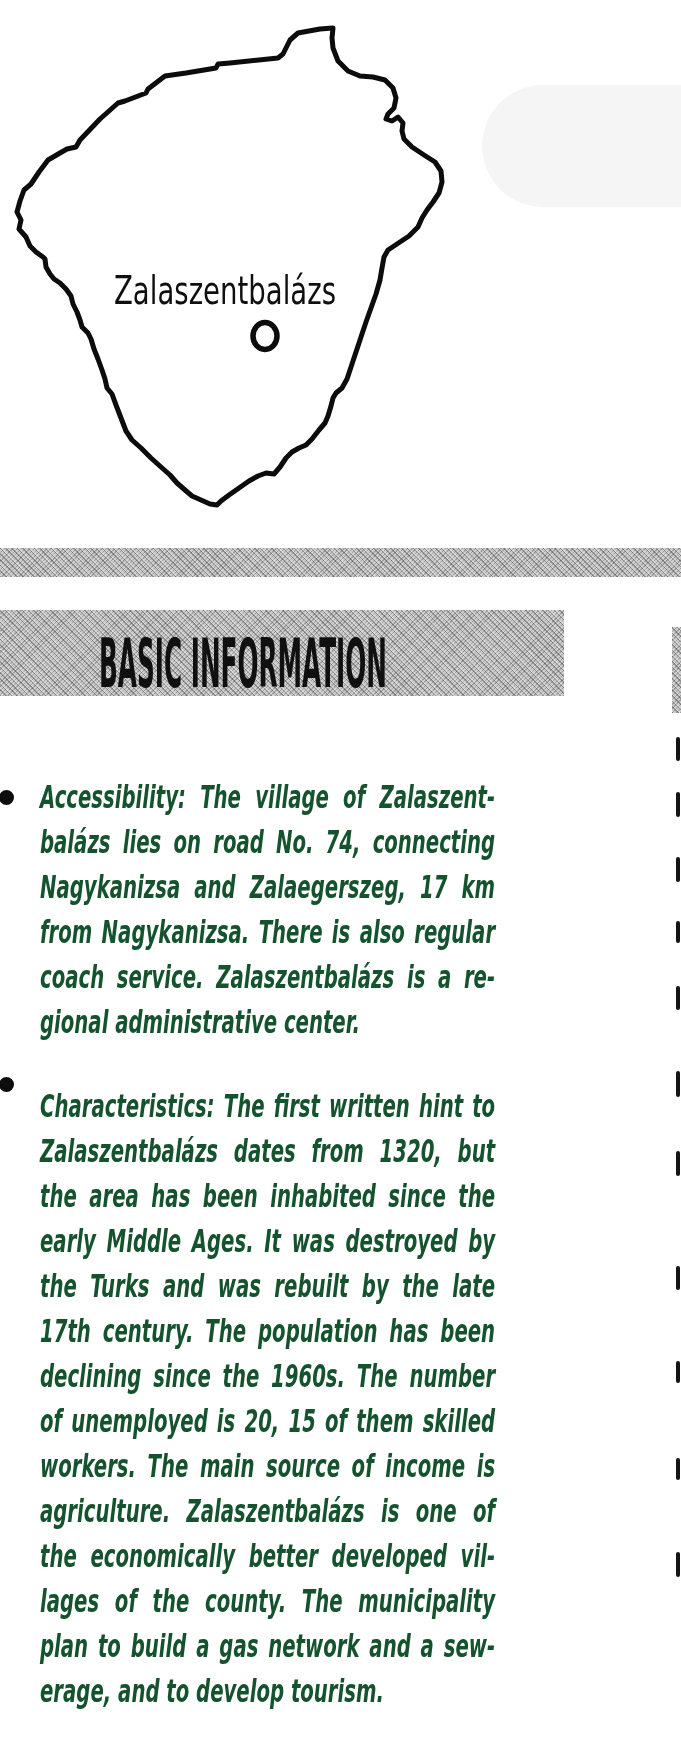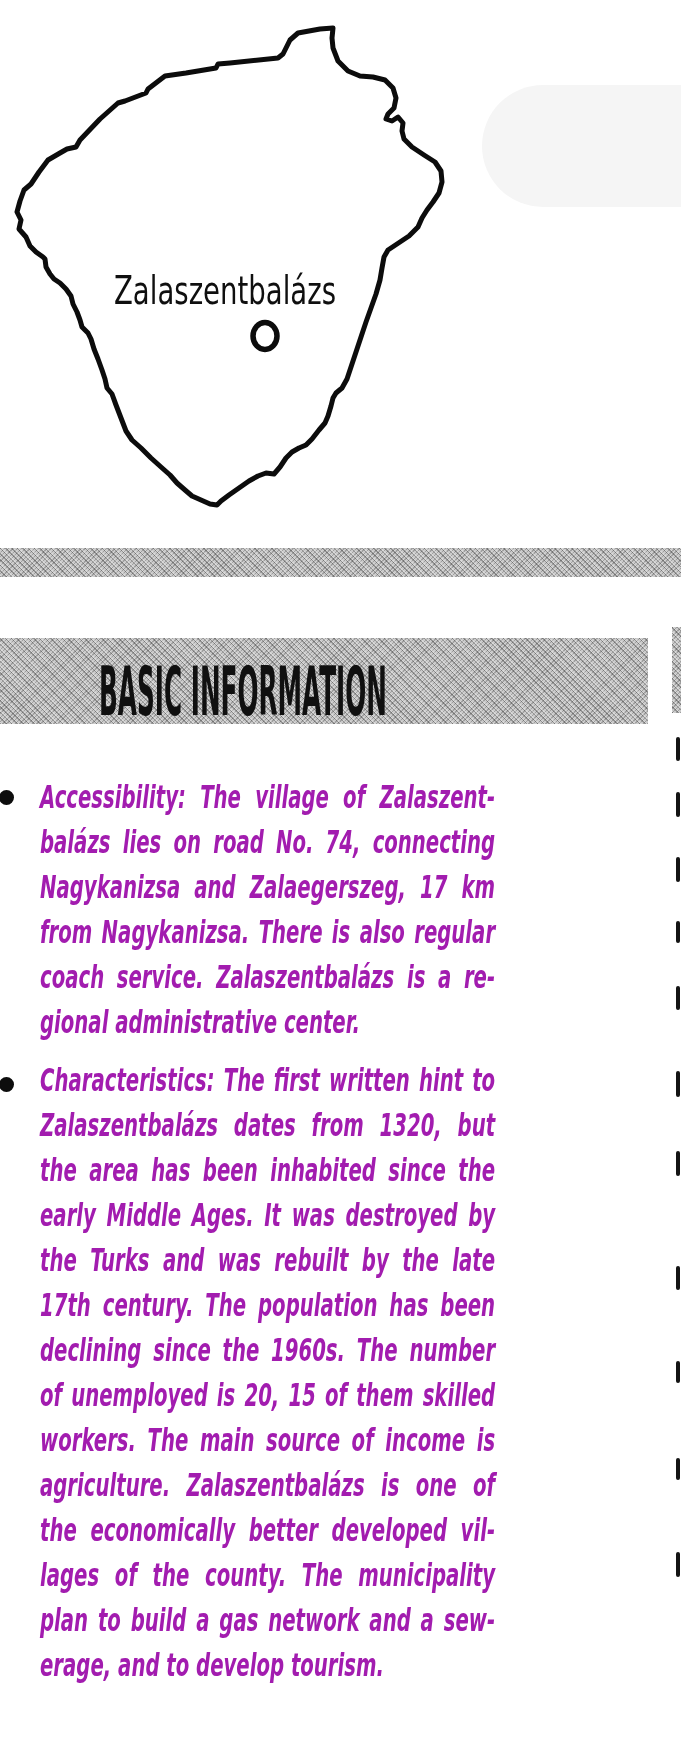--- a/index.html
+++ b/index.html
@@ -15,29 +15,29 @@
     background:#f5f5f5;border-radius:61px 0 0 61px;
   }
   
   .halftone{
     background-color:#cbcbcb;
     background-image:
       repeating-linear-gradient(45deg, rgba(20,20,20,.30) 0 1px, rgba(255,255,255,.28) 1px 2px, transparent 2px 4px),
       repeating-linear-gradient(-45deg, rgba(20,20,20,.24) 0 1px, transparent 1px 3px);
   }
   .divider{position:absolute;left:0;top:548px;width:681px;height:29px;}
-  .header-bar{position:absolute;left:0;top:638px;width:648px;height:86px;}
+  .header-bar{position:absolute;left:0;top:610px;width:564px;height:86px;}
   .header-sliver{position:absolute;left:672px;top:627px;width:9px;height:86px;}
   
   .bullet-marker{
     position:absolute;left:-1px;width:15px;height:15px;border-radius:50%;
     background:#0d0d0d;
   }
   .para{
-    position:absolute;left:40px;width:455px;color:#a21caf;
+    position:absolute;left:40px;width:455px;color:#14532d;
   }
   .condense{
     width:740px;transform:scaleX(0.615);transform-origin:0 0;
     font-weight:bold;font-style:italic;font-size:32px;line-height:45px;
   }
   .tline{text-align:justify;text-align-last:justify;white-space:normal;}
   .tlast{text-align-last:left;}
   
   .redge{position:absolute;left:676px;width:4px;background:#141414;border-radius:2px;}
   svg text{font-family:"DejaVu Sans",sans-serif;}
@@ -70,21 +70,21 @@
     <div class="tline">Accessibility: The village of Zalaszent-</div>
     <div class="tline">balázs lies on road No. 74, connecting</div>
     <div class="tline">Nagykanizsa and Zalaegerszeg, 17 km</div>
     <div class="tline">from Nagykanizsa. There is also regular</div>
     <div class="tline">coach service. Zalaszentbalázs is a re-</div>
     <div class="tline tlast">gional administrative center.</div>
   </div>
 </div>
 
 <div class="bullet-marker" style="top:1077px"></div>
-<div class="para" style="top:1058px">
+<div class="para" style="top:1084px">
   <div class="condense">
     <div class="tline">Characteristics: The first written hint to</div>
     <div class="tline">Zalaszentbalázs dates from 1320, but</div>
     <div class="tline">the area has been inhabited since the</div>
     <div class="tline">early Middle Ages. It was destroyed by</div>
     <div class="tline">the Turks and was rebuilt by the late</div>
     <div class="tline">17th century. The population has been</div>
     <div class="tline">declining since the 1960s. The number</div>
     <div class="tline">of unemployed is 20, 15 of them skilled</div>
     <div class="tline">workers. The main source of income is</div>

